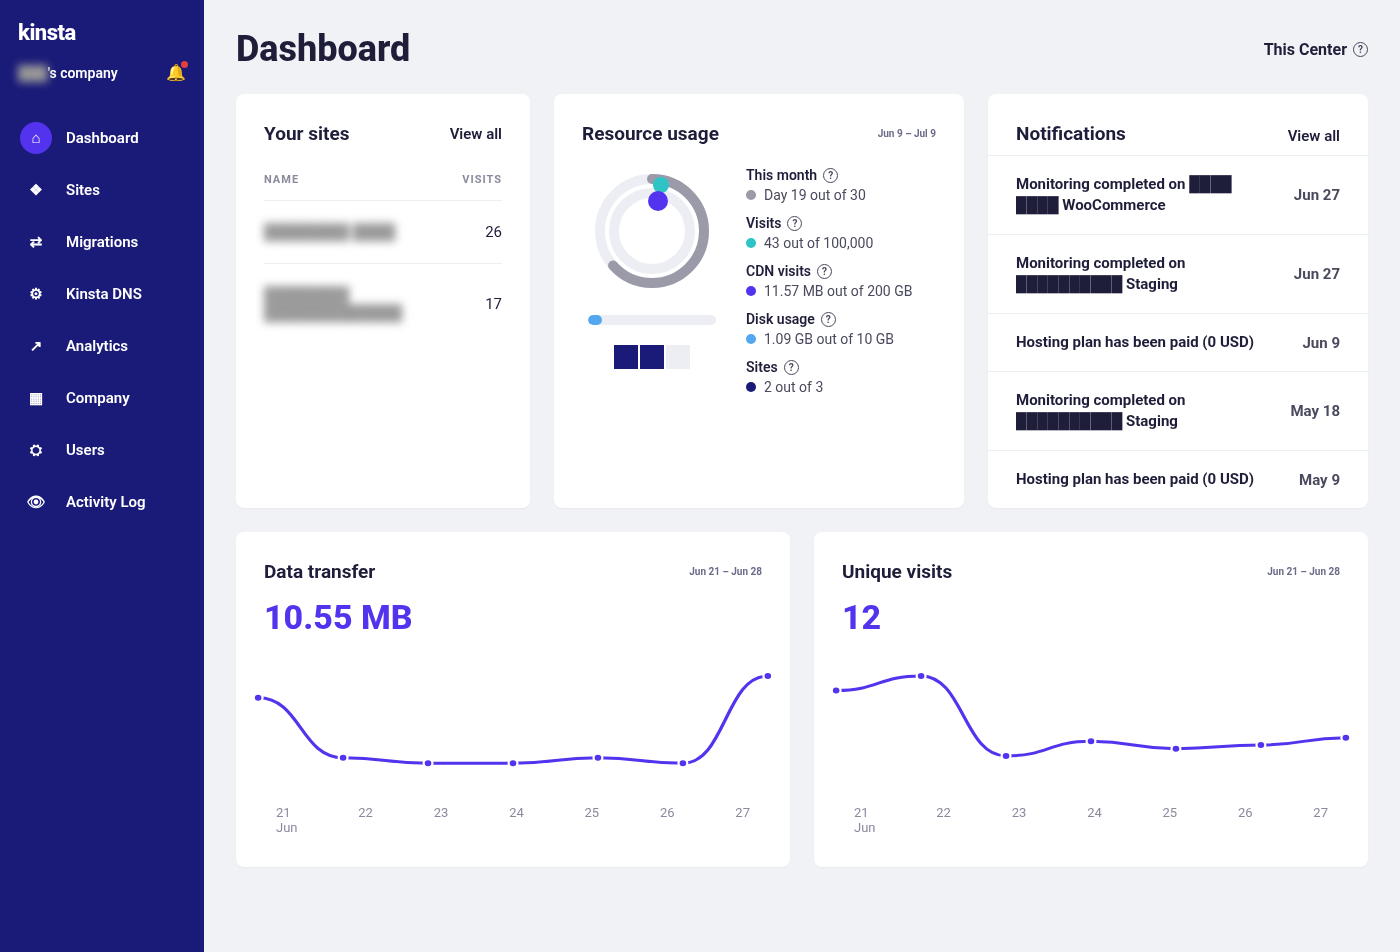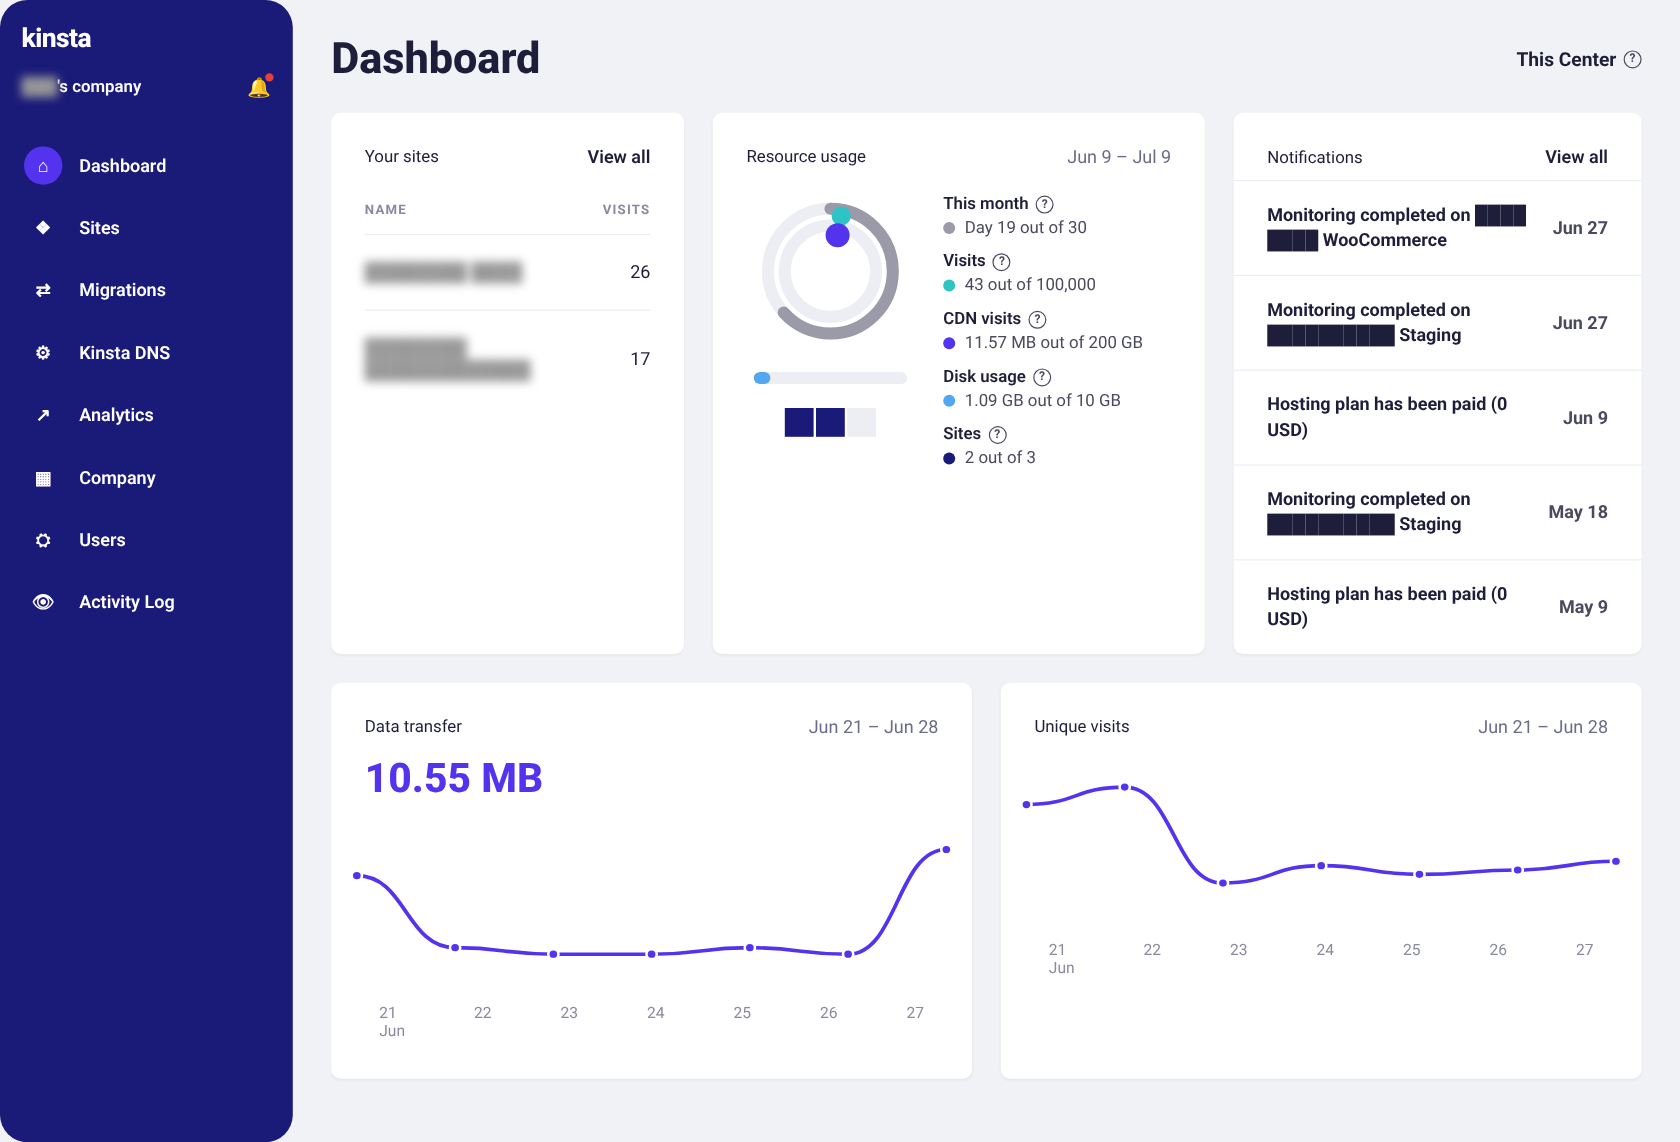--- a/index.html
+++ b/index.html
@@ -1,36 +1,36 @@
 <!DOCTYPE html>
 <html><head>
 <meta charset="utf-8">
 <style>
 * { margin:0; padding:0; box-sizing:border-box; font-family:-apple-system,BlinkMacSystemFont,"Segoe UI",Roboto,sans-serif; }
 body { background:#f1f2f5; color:#1e1e3a; }
 .app { display:flex; min-height:100vh; }
-.sidebar { width:244px; background:#1a1a78; color:#fff; padding:20px 0; flex-shrink:0;border-radius:23px; }
+.sidebar { width:204px; background:#1a1a78; color:#fff; padding:20px 0; flex-shrink:0; }
 .logo { padding:0 18px 18px; font-size:22px; font-weight:800; letter-spacing:-0.5px; }
 .company-row { display:flex; justify-content:space-between; align-items:center; padding:0 18px 24px; font-size:14px; font-weight:600; }
 .bell { position:relative; font-size:16px; cursor:pointer; }
 .bell::after { content:""; position:absolute; top:-2px; right:-2px; width:7px; height:7px; background:#e53e3e; border-radius:50%; }
 .nav { list-style:none; padding:6px 10px; }
 .nav li { display:flex; align-items:center; gap:14px; padding:10px 10px; font-size:15px; font-weight:600; cursor:pointer; border-radius:6px; }
 .nav li .icon-hold { width:32px; height:32px; display:flex; align-items:center; justify-content:center; border-radius:50%; font-size:15px; }
 .nav li.active .icon-hold { background:#5333ed; }
 .main { flex:1; padding:28px 32px; }
 .page-head { display:flex; justify-content:space-between; align-items:center; margin-bottom:24px; }
 .page-head h1 { font-size:36px; font-weight:800; }
 .help { font-size:16px; font-weight:700; cursor:pointer; display:flex; align-items:center; gap:6px; }
 .row1 { display:grid; grid-template-columns:294px 410px 1fr; gap:24px; margin-bottom:24px; }
 .card { background:#fff; border-radius:8px; padding:28px; box-shadow:0 1px 2px rgba(0,0,0,0.04); }
 .card-head { display:flex; justify-content:space-between; align-items:center; margin-bottom:10px; }
-.card-head h2 { font-size:14px; font-weight:400; }
+.card-head h2 { font-size:19px; font-weight:700; }
 .viewall { font-size:15px; font-weight:600; cursor:pointer; }
-.daterange { font-size:15px; color:#6b6b8a; }
+.daterange { font-size:10px; color:#6b6b8a;font-weight:bold; }
 .sites-table .thead { display:flex; justify-content:space-between; padding:18px 0 14px; font-size:11px; letter-spacing:1px; color:#8a8a9e; font-weight:700; }
 .sites-table .trow { display:flex; justify-content:space-between; align-items:center; padding:22px 0; border-top:1px solid #eceef3; font-size:15px; }
 .blur { filter:blur(4px); color:#999; }
 .resource-body { display:flex; gap:24px; margin-top:22px; }
 .donut-col { width:140px; display:flex; flex-direction:column; align-items:center; gap:20px; }
 .bar-track { width:128px; height:10px; background:#eceef3; border-radius:5px; overflow:hidden; }
 .bar-fill { height:100%; background:#52a7f0; border-radius:5px; }
 .squares { display:flex; gap:2px; }
 .sq { width:24px; height:24px; background:#1a1a78; }
 .sq.empty { background:#eceef3; }
@@ -269,20 +269,21 @@
             <span>25</span>
             <span>26</span>
             <span>27</span>
           </div>
       </div>
       <div class="card chart-card">
         <div class="card-head">
           <h2>Unique visits</h2>
           <span class="daterange">Jun 21 – Jun 28</span>
         </div>
+        <div class="big-val">12</div>
         <div class="chart-wrap">
             <svg id="chart-1" viewBox="0 0 500 150" preserveAspectRatio="none">
               <path d="M20,45.45454545454545 C58.333333333333336,45.45454545454545 58.333333333333336,30.909090909090907 96.66666666666667,30.909090909090907 C135,30.909090909090907 135,110.9090909090909 173.33333333333334,110.9090909090909 C211.66666666666669,110.9090909090909 211.66666666666669,96.36363636363637 250,96.36363636363637 C288.33333333333337,96.36363636363637 288.33333333333337,103.63636363636364 326.6666666666667,103.63636363636364 C365,103.63636363636364 365,100 403.3333333333333,100 C441.66666666666663,100 441.66666666666663,92.72727272727272 480,92.72727272727272" fill="none" stroke="#5333ed" stroke-width="3"></path>
               <circle cx="20" cy="45.45454545454545" r="4" fill="#5333ed" stroke="#fff" stroke-width="2"></circle>
               <circle cx="96.66666666666667" cy="30.909090909090907" r="4" fill="#5333ed" stroke="#fff" stroke-width="2"></circle>
               <circle cx="173.33333333333334" cy="110.9090909090909" r="4" fill="#5333ed" stroke="#fff" stroke-width="2"></circle>
               <circle cx="250" cy="96.36363636363637" r="4" fill="#5333ed" stroke="#fff" stroke-width="2"></circle>
               <circle cx="326.6666666666667" cy="103.63636363636364" r="4" fill="#5333ed" stroke="#fff" stroke-width="2"></circle>
               <circle cx="403.3333333333333" cy="100" r="4" fill="#5333ed" stroke="#fff" stroke-width="2"></circle>
               <circle cx="480" cy="92.72727272727272" r="4" fill="#5333ed" stroke="#fff" stroke-width="2"></circle>

